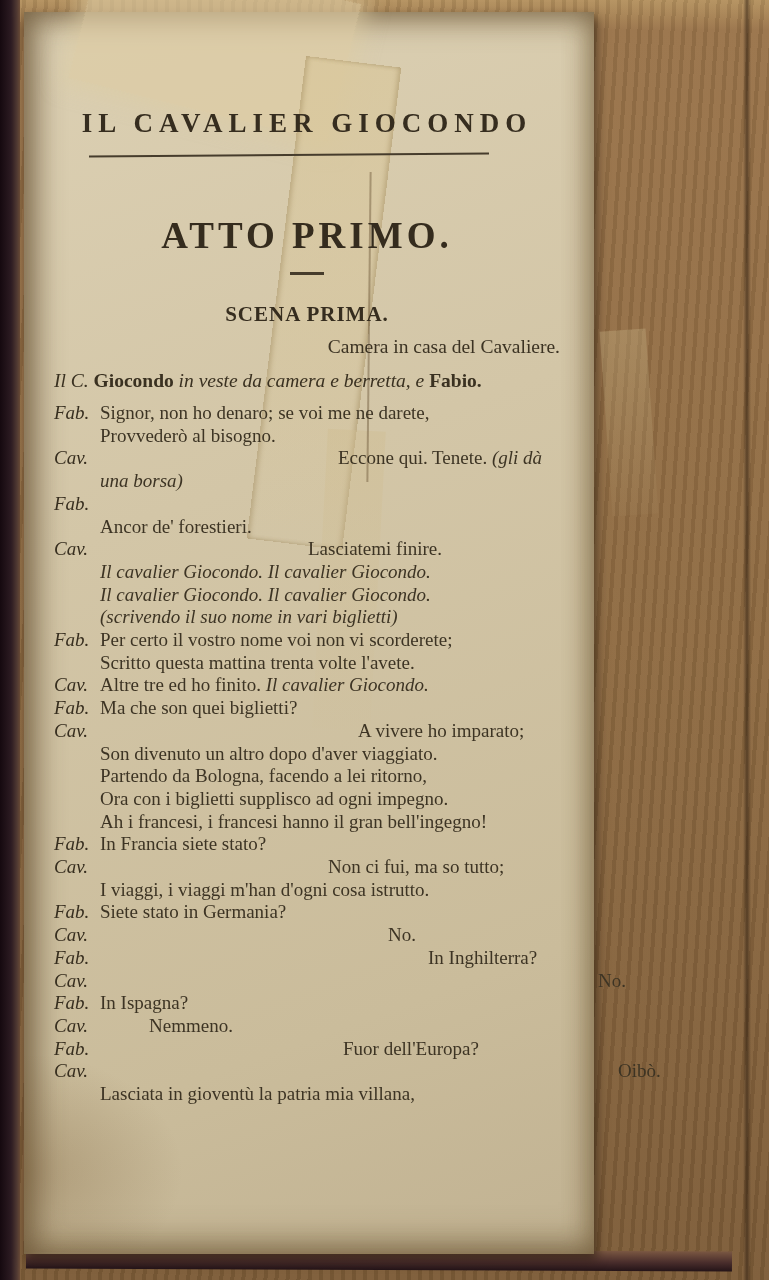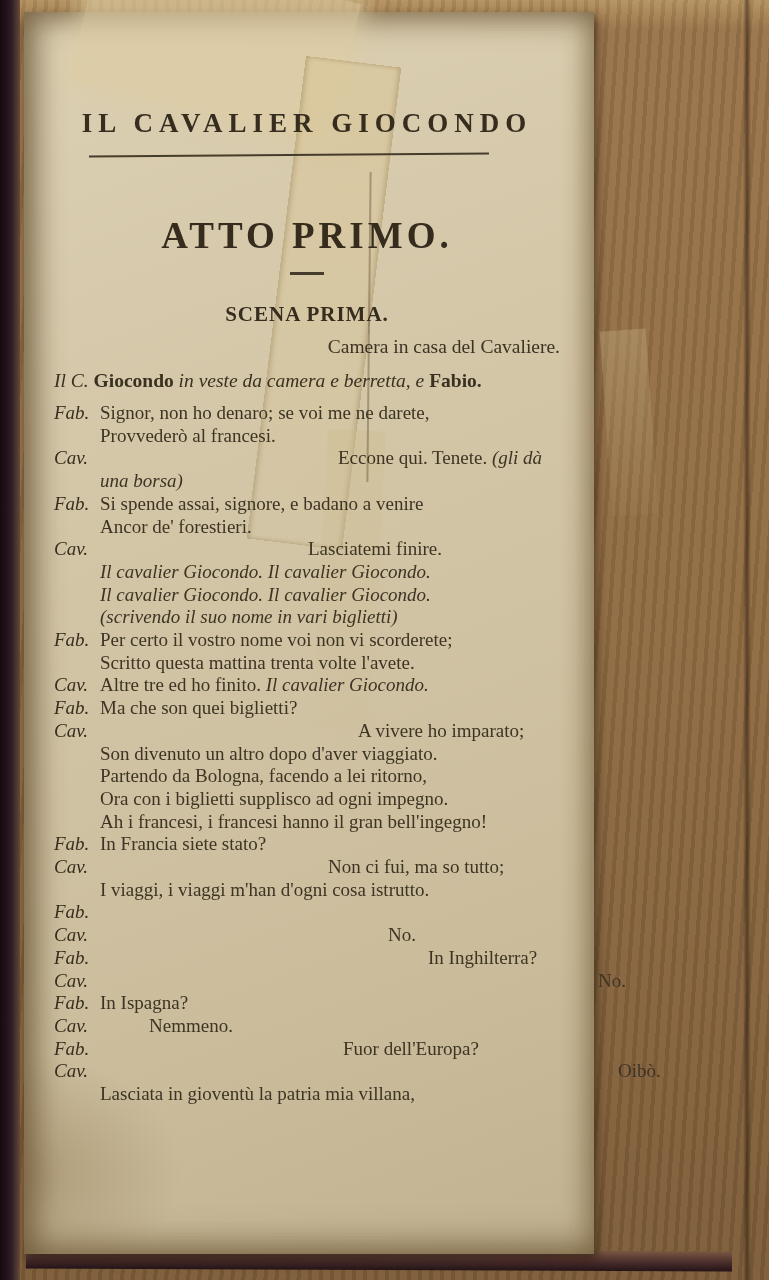--- a/index.html
+++ b/index.html
@@ -94,33 +94,32 @@
 
       <div class="stage-direction" id="stage-direction"><span class="it">Il C. </span><span class="bd">Giocondo</span><span class="it"> in veste da camera e berretta, </span><span class="it">e </span><span class="bd">Fabio.</span></div>
 
       <div class="dialogue" id="dialogue">
           <div class="dlg-row">
             <span class="speaker">Fab.</span>
             <span class="line-text"><span class="rm">Signor, non ho denaro; se voi me ne darete,</span></span>
           </div>
           <div class="dlg-row">
             <span class="speaker"></span>
-            <span class="line-text"><span class="rm">Provvederò al francesi.</span></span>
+            <span class="line-text"><span class="rm">Provvederò al bisogno.</span></span>
           </div>
           <div class="dlg-row">
             <span class="speaker">Cav.</span>
             <span class="line-text" style="margin-left: 238px;"><span class="rm">Eccone qui. Tenete. </span><span class="it">(gli dà</span></span>
           </div>
           <div class="dlg-row">
             <span class="speaker"></span>
             <span class="line-text"><span class="it">una borsa)</span></span>
           </div>
           <div class="dlg-row">
             <span class="speaker">Fab.</span>
-            <span class="line-text"><span class="rm">Si spende assai, signore, e badano a venire</span></span>
           </div>
           <div class="dlg-row">
             <span class="speaker"></span>
             <span class="line-text"><span class="rm">Ancor de' forestieri.</span></span>
           </div>
           <div class="dlg-row">
             <span class="speaker">Cav.</span>
             <span class="line-text" style="margin-left: 208px;"><span class="rm">Lasciatemi finire.</span></span>
           </div>
           <div class="dlg-row">
@@ -178,20 +177,21 @@
           <div class="dlg-row">
             <span class="speaker">Cav.</span>
             <span class="line-text" style="margin-left: 228px;"><span class="rm">Non ci fui, ma so tutto;</span></span>
           </div>
           <div class="dlg-row">
             <span class="speaker"></span>
             <span class="line-text"><span class="rm">I viaggi, i viaggi m'han d'ogni cosa istrutto.</span></span>
           </div>
           <div class="dlg-row">
             <span class="speaker">Fab.</span>
+            <span class="line-text"><span class="rm">Siete stato in Germania?</span></span>
           </div>
           <div class="dlg-row">
             <span class="speaker">Cav.</span>
             <span class="line-text" style="margin-left: 288px;"><span class="rm">No.</span></span>
           </div>
           <div class="dlg-row">
             <span class="speaker">Fab.</span>
             <span class="line-text" style="margin-left: 328px;"><span class="rm">In Inghilterra?</span></span>
           </div>
           <div class="dlg-row">

